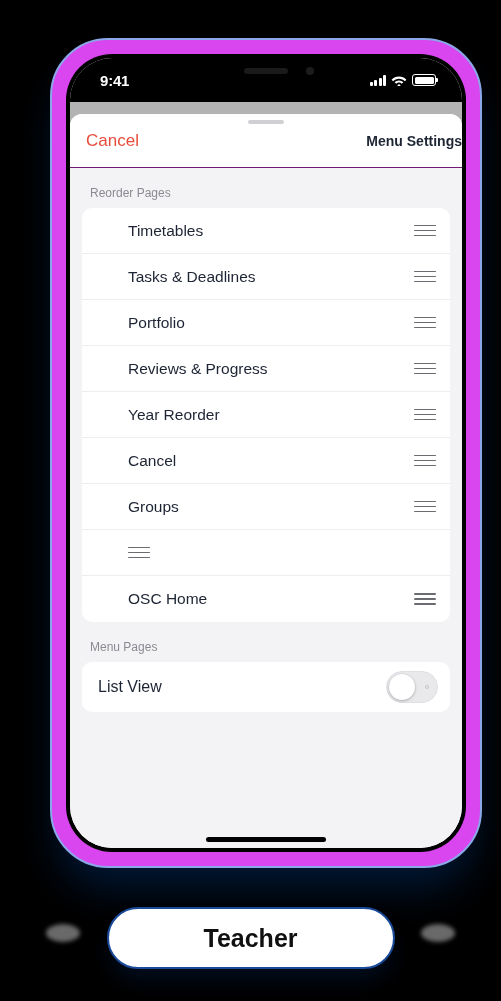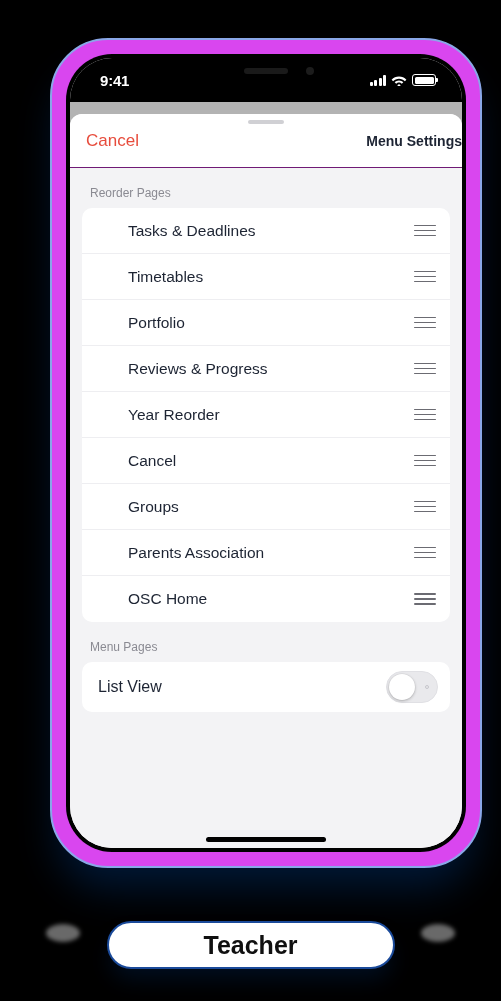--- a/index.html
+++ b/index.html
@@ -192,21 +192,21 @@
     border-radius:50%;
     filter: blur(2px);
     z-index:1;
   }
   .earbud.left { left:46px; bottom:59px; }
   .earbud.right { right:46px; bottom:59px; }
   .role-pill {
     position: absolute;
     left: 50%; transform: translateX(-50%);
     bottom: 32px;
-    width: 288px; height: 48px;
+    width: 288px; height: 62px;
     background: #fff;
     border: 2px solid #1a4a9a;
     border-radius: 40px;
     display: flex;
     align-items: center;
     justify-content: center;
     font-size: 25px;
     font-weight: 700;
     color: #101010;
     box-shadow: 0 14px 22px -4px rgba(0,30,70,0.45);
@@ -251,36 +251,36 @@
         <div class="sheet-header">
           <div class="grabber"></div>
           <div class="sheet-cancel">Cancel</div>
           <div class="sheet-title">Menu Settings</div>
         </div>
 
         <div class="section-label">Reorder Pages</div>
 
         <div class="list-card">
           <div class="list-row">
+            <div class="row-label">Timetables</div>
+            <div class="drag-handle">
+                <span></span>
+                <span></span>
+                <span></span>
+              </div>
+          </div>
+          <div class="list-row">
             <div class="row-label">Tasks &amp; Deadlines</div>
             <div class="drag-handle">
                 <span></span>
                 <span></span>
                 <span></span>
               </div>
           </div>
           <div class="list-row">
-            <div class="row-label">Timetables</div>
-            <div class="drag-handle">
-                <span></span>
-                <span></span>
-                <span></span>
-              </div>
-          </div>
-          <div class="list-row">
             <div class="row-label">Portfolio</div>
             <div class="drag-handle">
                 <span></span>
                 <span></span>
                 <span></span>
               </div>
           </div>
           <div class="list-row">
             <div class="row-label">Reviews &amp; Progress</div>
             <div class="drag-handle">
@@ -307,21 +307,20 @@
           </div>
           <div class="list-row">
             <div class="row-label">Groups</div>
             <div class="drag-handle">
                 <span></span>
                 <span></span>
                 <span></span>
               </div>
           </div>
           <div class="list-row">
-            <div class="row-label">Parents Association</div>
             <div class="drag-handle">
                 <span></span>
                 <span></span>
                 <span></span>
               </div>
           </div>
           <div class="list-row">
             <div class="row-label">OSC Home</div>
             <div class="drag-handle">
                 <span></span>

